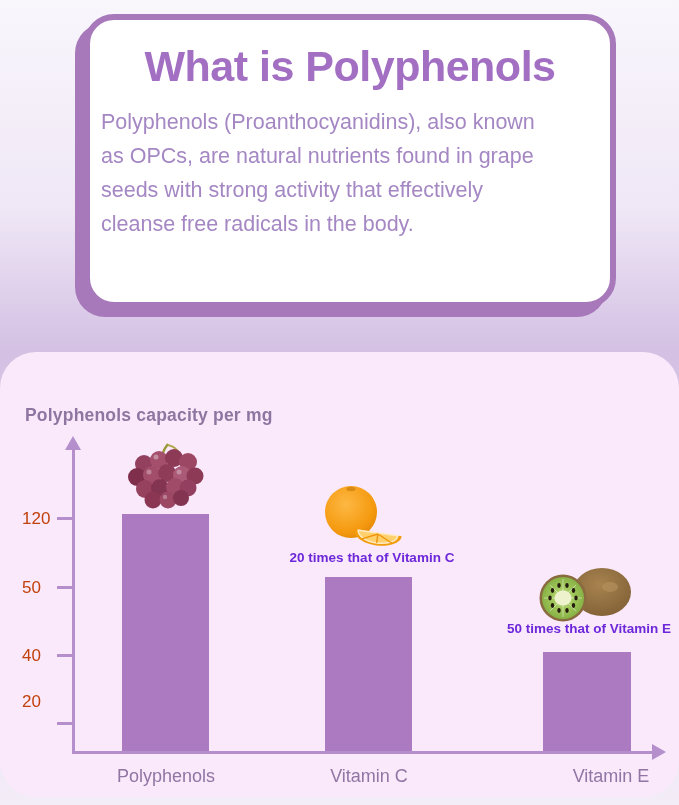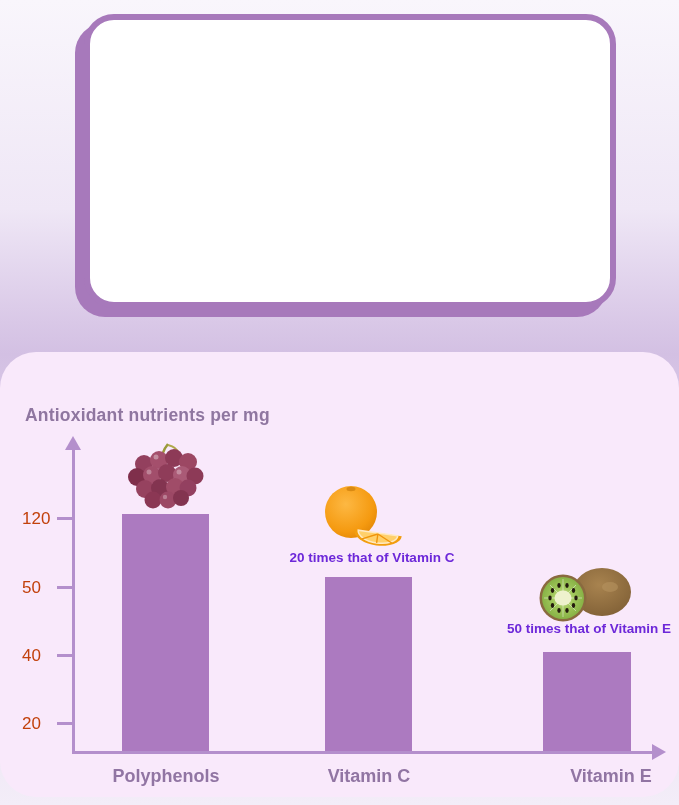--- a/index.html
+++ b/index.html
@@ -55,52 +55,59 @@
   .ytick-mark { position:absolute; left:57px; width:15px; height:3px; background:#B48FCC; }
   .ytick-label {
     position:absolute; left:22px; width:40px; height:20px; line-height:20px;
     font-size:17px; color:#c2410c;
   }
 
   .bar { position:absolute; background:#AC7AC0; }
 
   .bar-label {
     position:absolute; width:170px; top:766px; text-align:center;
-    font-size:18px; font-weight:bold; color:#9175A3;
+    font-size:18px; font-weight:normal; color:#9175A3;
   }
   .annotation {
     position:absolute; width:210px; text-align:center;
     font-size:13.5px; font-weight:bold; color:#6d28d9;
   }
 
   .fruit { position:absolute; }
 </style>
 </head>
 <body>
 
 <div class="card">
+  <div class="card-title-line">What is Polyphenols</div>
+  <div class="card-body">
+    <div class="card-body-line">Polyphenols (Proanthocyanidins), also known</div>
+    <div class="card-body-line">as OPCs, are natural nutrients found in grape</div>
+    <div class="card-body-line">seeds with strong activity that effectively</div>
+    <div class="card-body-line">cleanse free radicals in the body.</div>
+  </div>
 </div>
 
 <div class="panel"></div>
 
-<div class="chart-title">Antioxidant nutrients per mg</div>
+<div class="chart-title">Polyphenols capacity per mg</div>
 
 <div class="y-axis"></div>
 <div class="y-arrow"></div>
 <div class="x-axis"></div>
 <div class="x-arrow"></div>
 
 <div class="ytick-mark" style="top:517px"></div>
 <div class="ytick-label" style="top:509px">120</div>
 <div class="ytick-mark" style="top:586px"></div>
 <div class="ytick-label" style="top:578px">50</div>
 <div class="ytick-mark" style="top:654px"></div>
 <div class="ytick-label" style="top:646px">40</div>
 <div class="ytick-mark" style="top:722px"></div>
-<div class="ytick-label" style="top:714px">20</div>
+<div class="ytick-label" style="top:692px">20</div>
 
 <div class="bar" style="left: 122px; width: 87px; top: 514px; height: 237px; background: rgb(172, 122, 192);"></div>
 <div class="bar" style="left: 325px; width: 87px; top: 577px; height: 174px; background: rgb(172, 122, 192);"></div>
 <div class="bar" style="left: 543px; width: 88px; top: 652px; height: 99px; background: rgb(172, 122, 192);"></div>
 
 <div class="bar-label" style="left:81px">Polyphenols</div>
 <div class="bar-label" style="left:284px">Vitamin C</div>
 <div class="bar-label" style="left:526px">Vitamin E</div>
 
 <div class="annotation" style="left:267px;top:550px">20 times that of Vitamin C</div>

